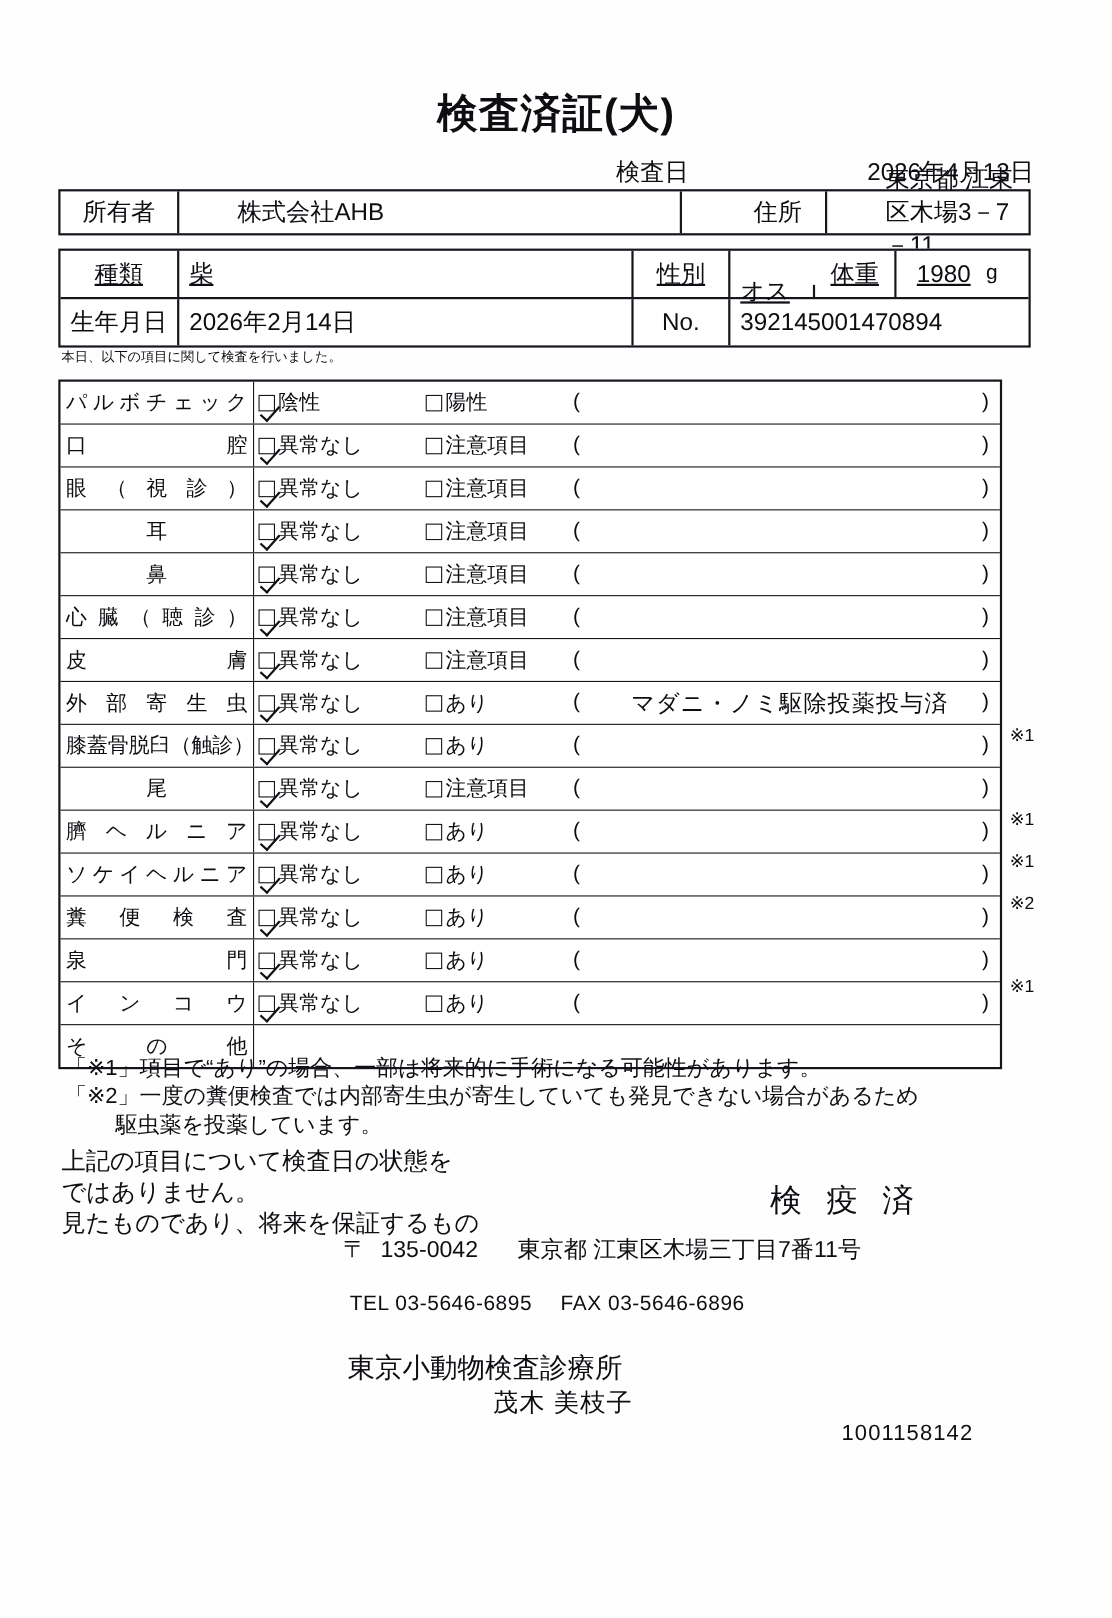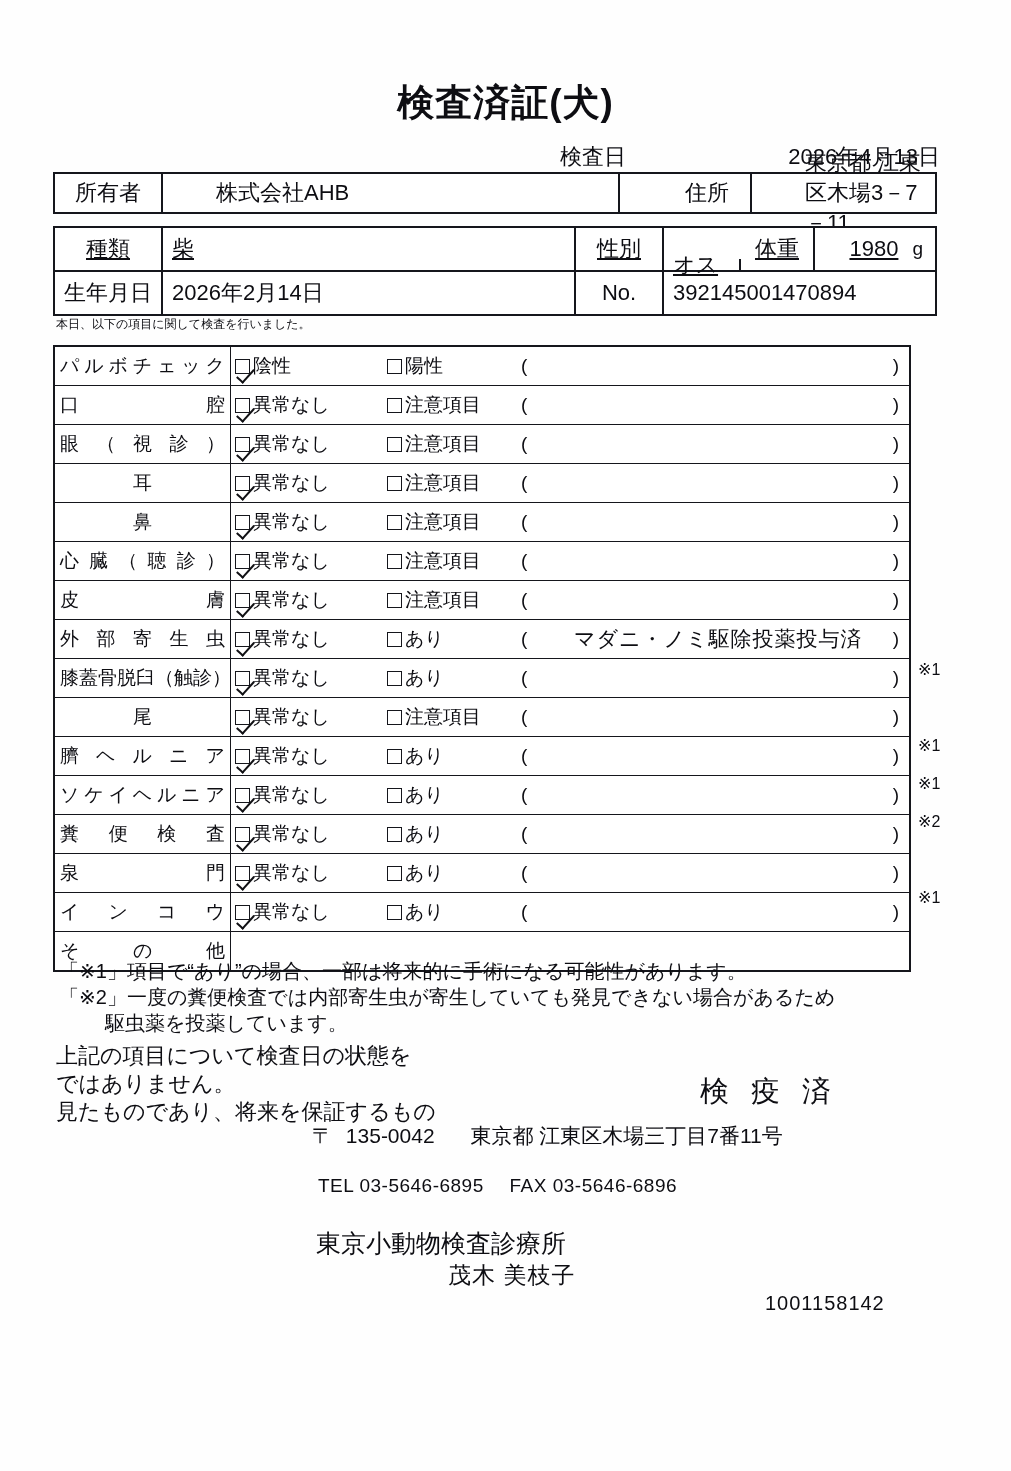--- a/index.html
+++ b/index.html
@@ -99,21 +99,21 @@
     display: flex;
     align-items: center;
     font-size: 22px;
     box-sizing: border-box;
   }
   .an-type-label   { width: 108px; justify-content: center; border-right: 2px solid #15161c; }
   .an-type-value   { width: 413px; padding-left: 9px; border-right: 2px solid #15161c; }
   .an-sex-label    { width: 88px;  justify-content: center; border-right: 2px solid #15161c; }
   .an-sex-value    { width: 77px;  padding-left: 9px; border-right: 2px solid #15161c; margin-top: 31px; }
   .an-wt-label     { width: 74px;  justify-content: center; border-right: 2px solid #15161c; }
-  .an-wt-value     { flex: 1; justify-content: flex-end; padding-right: 12px; gap: 14px; }
+  .an-wt-value     { flex: 1; justify-content: flex-end; padding-right: 28px; gap: 14px; }
   .an-wt-unit      { font-size: 19px; }
 
   .an-bd-label { width: 108px; justify-content: center; border-right: 2px solid #15161c; }
   .an-bd-value { width: 413px; padding-left: 9px; border-right: 2px solid #15161c; }
   .an-no-label { width: 88px;  justify-content: center; border-right: 2px solid #15161c; font-size: 20px; }
   .an-no-value { flex: 1; padding-left: 9px; }
 
   
   .intro-line {
     position: absolute;

